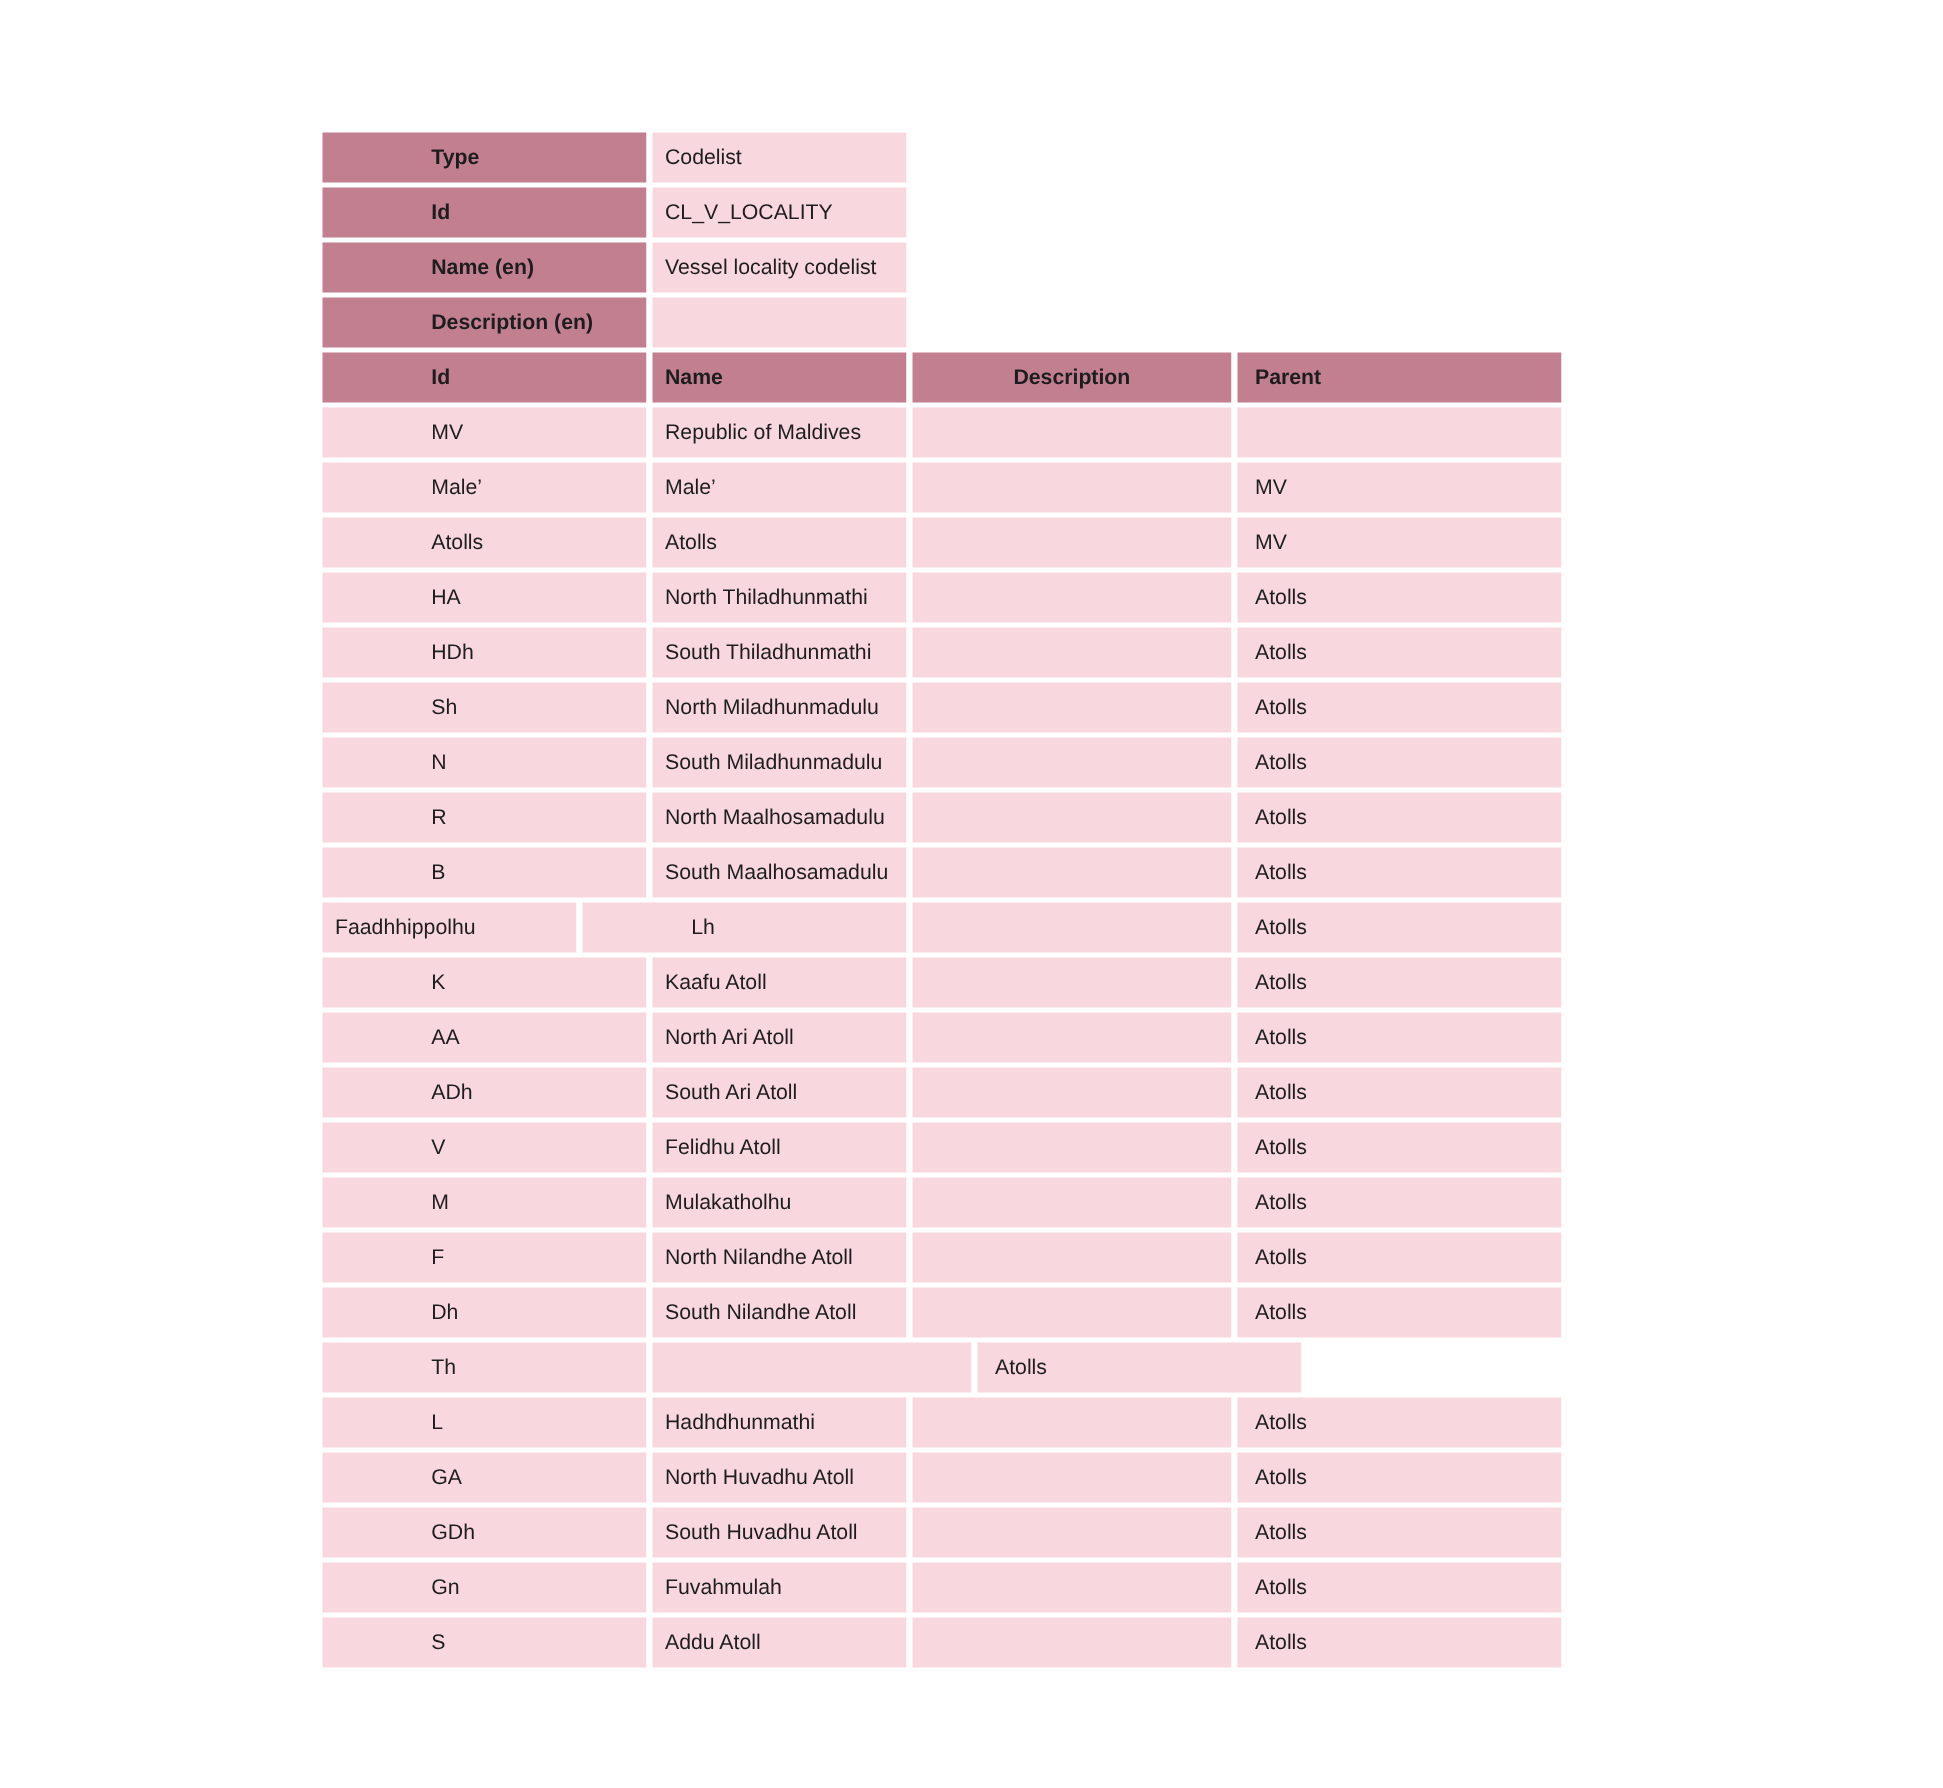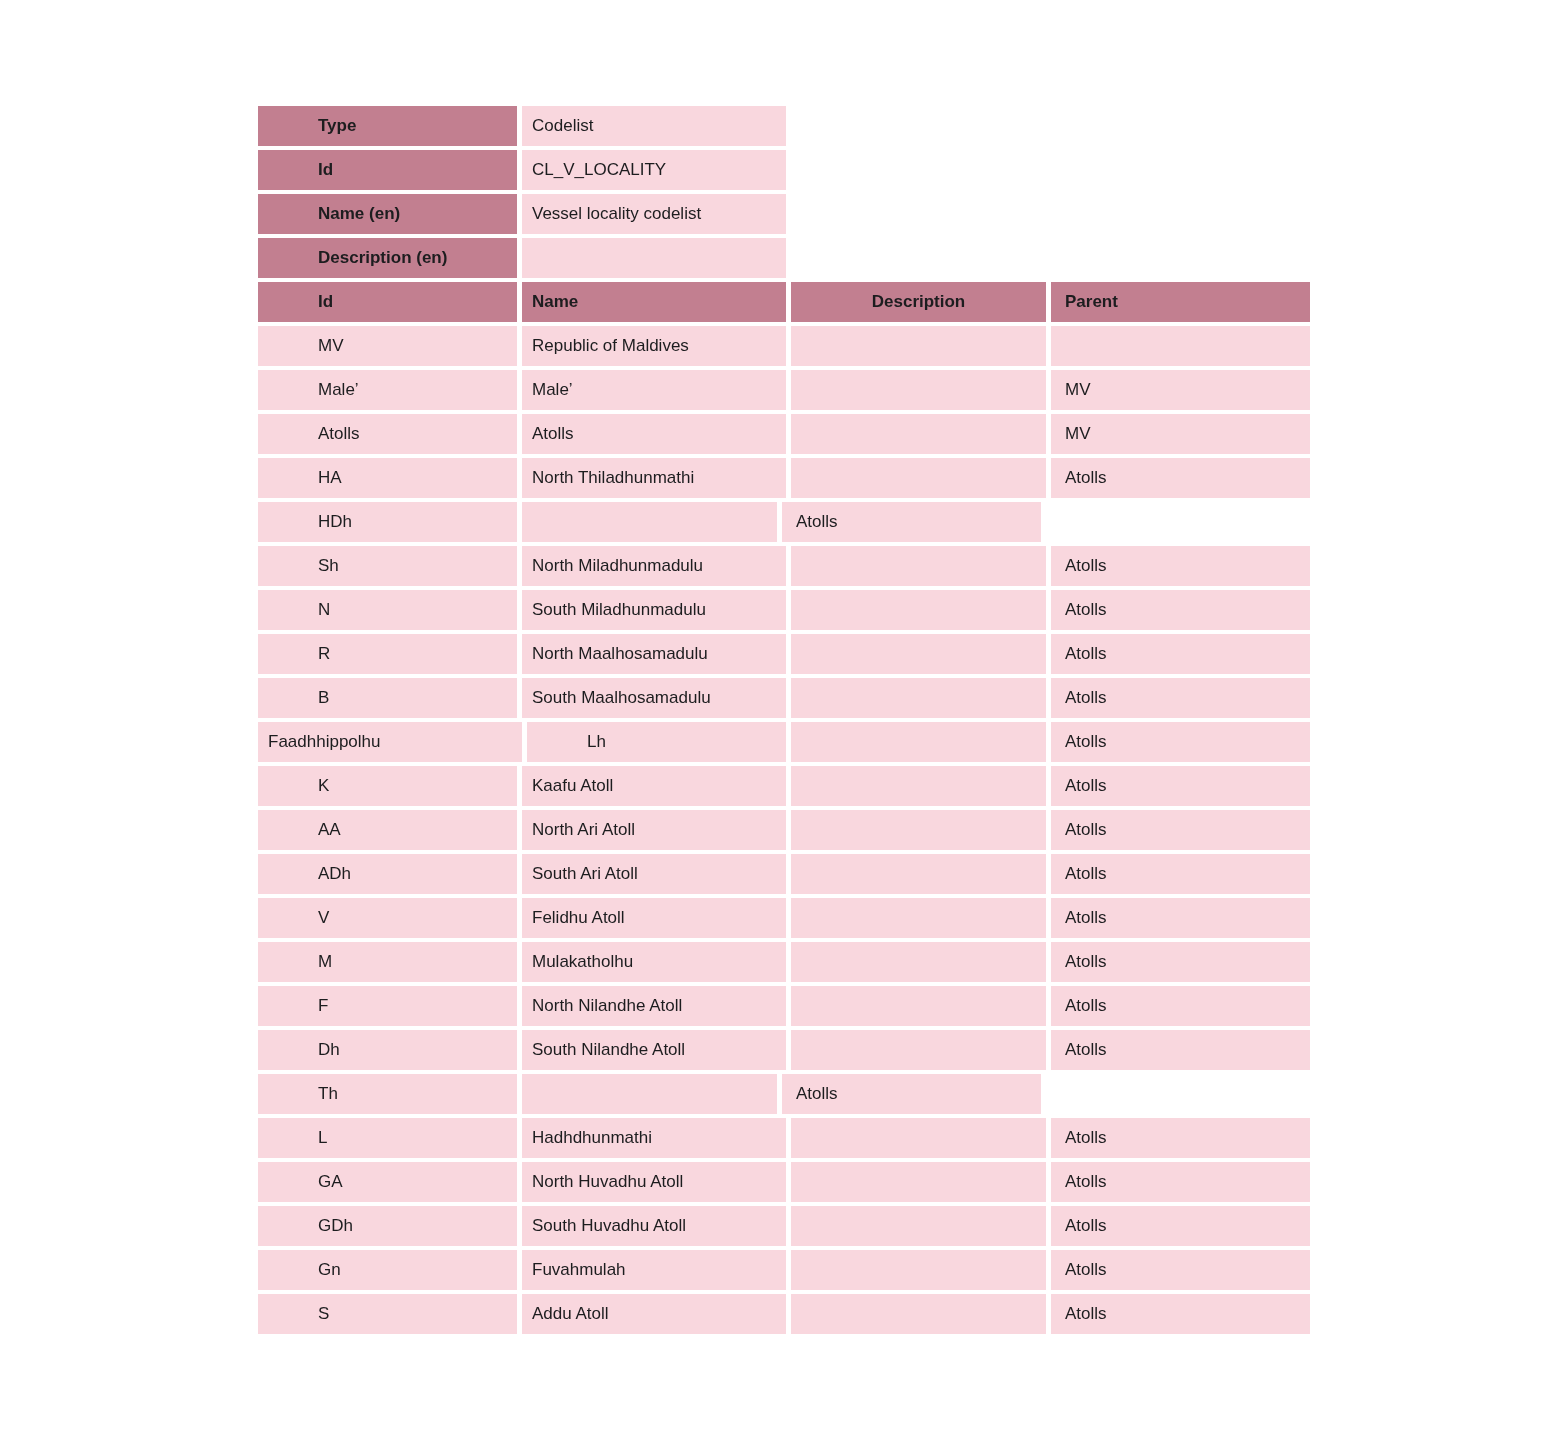--- a/index.html
+++ b/index.html
@@ -33,22 +33,22 @@
     display: flex;
     align-items: center;
     background: var(--cell-bg);
     white-space: nowrap;
     overflow: hidden;
   }
   .cell.hdr {
     background: var(--hdr-bg);
     font-weight: 700;
   }
-  .c1 { width: 259px; margin-right: 5px; padding-left: 60px; }
-  .c2 { width: 264px; margin-right: 5px; padding-left: 10px; }
+  .c1 { width: 259px; margin-right: 5px; padding-left: 87px; }
+  .c2 { width: 203px; margin-right: 5px; padding-left: 10px; }
   .c3 { width: 255px; margin-right: 5px; padding-left: 10px; text-align: center; }
   .c4 { width: 259px; padding-left: 14px; }
   .c3.centered {
     justify-content: center;
     padding-left: 0;
   }
 </style>
 </head>
 <body style="background: rgb(255, 255, 255);">
 
@@ -99,20 +99,21 @@
         <div class="cell c4">MV</div>
       </div>
       <div class="row">
         <div class="cell c1">HA</div>
         <div class="cell c2">North Thiladhunmathi</div>
         <div class="cell c3"></div>
         <div class="cell c4">Atolls</div>
       </div>
       <div class="row">
         <div class="cell c1">HDh</div>
+        <div class="cell c2">South Thiladhunmathi</div>
         <div class="cell c3"></div>
         <div class="cell c4">Atolls</div>
       </div>
       <div class="row">
         <div class="cell c1">Sh</div>
         <div class="cell c2">North Miladhunmadulu</div>
         <div class="cell c3"></div>
         <div class="cell c4">Atolls</div>
       </div>
       <div class="row">

